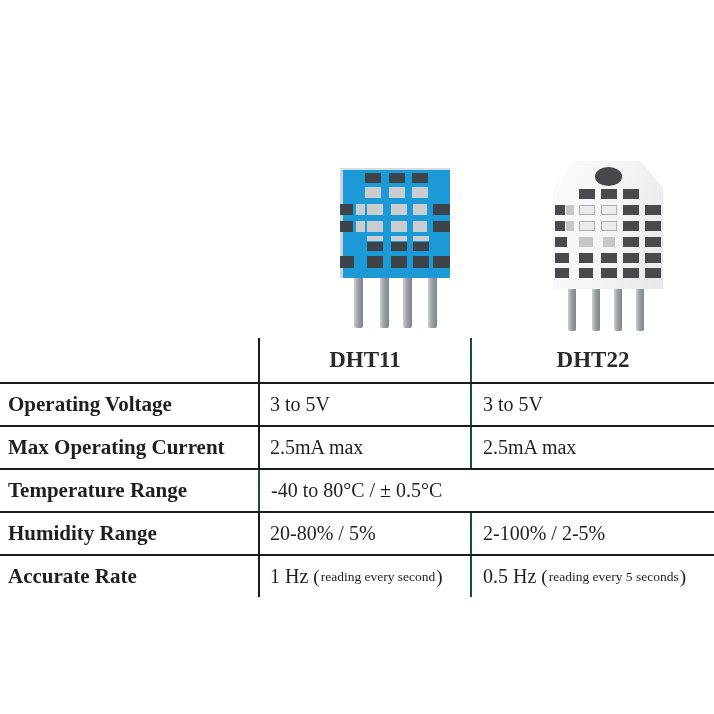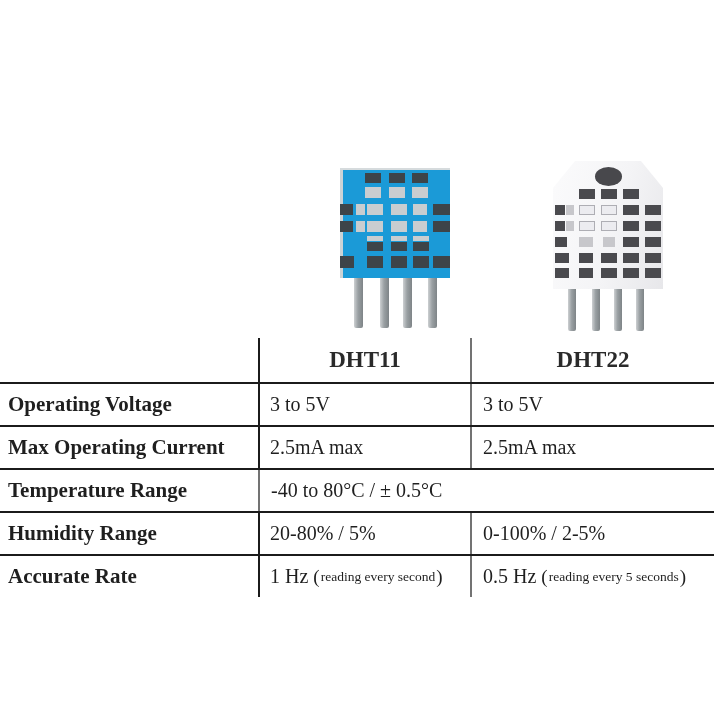--- a/index.html
+++ b/index.html
@@ -23,21 +23,21 @@
     border-radius:0 0 2px 2px;
   }
   
   .comparison-table{position:absolute;left:0;top:338px;width:714px;}
   .t-row{display:flex;width:714px;box-sizing:border-box;}
   .t-header{height:44px;}
   .t-data{height:43px;border-top:2px solid #1b1b1b;}
   .cell{box-sizing:border-box;display:flex;align-items:center;overflow:hidden;white-space:nowrap;}
   .label-cell{width:258px;padding-left:8px;font-weight:bold;font-size:21px;text-align:center;}
   .col-dht11{width:212px;border-left:2px solid #1b1b1b;padding-left:10px;font-size:20px;}
-  .col-dht22{width:244px;border-left:2px solid #737373;padding-left:11px;font-size:20px;}
+  .col-dht22{width:244px;border-left:2px solid #14532d;padding-left:11px;font-size:20px;}
   .header-cell{justify-content:center;padding-left:0;font-weight:bold;font-size:23px;color:#2a2a2a;}
   .t-last{height:38px;}
   .note{font-size:13.5px;padding:0 1px;}
   .paren{font-size:19px;}
   .sp{display:inline-block;width:5px;}
 </style>
 </head>
 <body>
 
 <div class="canvas">
@@ -147,21 +147,21 @@
     </div>
 
     <div class="t-row t-data">
       <div class="cell label-cell">Temperature Range</div>
       <div class="cell col-dht22">-40 to 80°C / ± 0.5°C</div>
     </div>
 
     <div class="t-row t-data">
       <div class="cell label-cell">Humidity Range</div>
       <div class="cell col-dht11">20-80% / 5%</div>
-      <div class="cell col-dht22">0-100% / 2-5%</div>
+      <div class="cell col-dht22">2-100% / 2-5%</div>
     </div>
 
     <div class="t-row t-data">
       <div class="cell label-cell">Accurate Rate</div>
       <div class="cell col-dht11">
         <span>1 Hz</span>
           <span class="sp"></span>
           <span class="paren">(</span>
           <span class="note">reading every second</span>
           <span class="paren">)</span>

